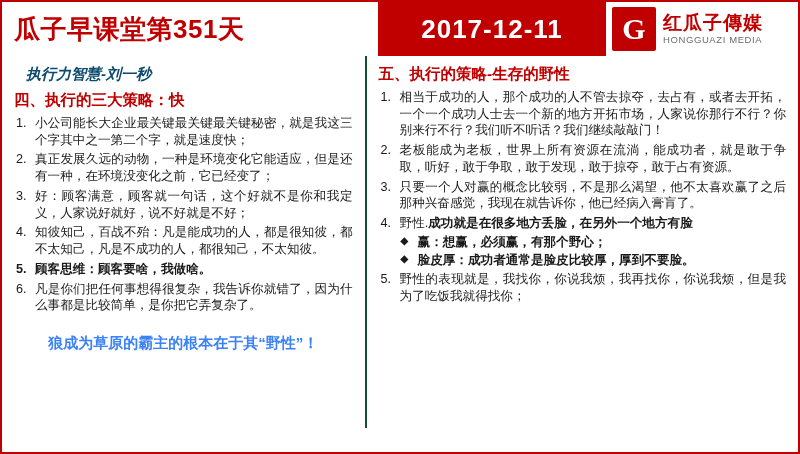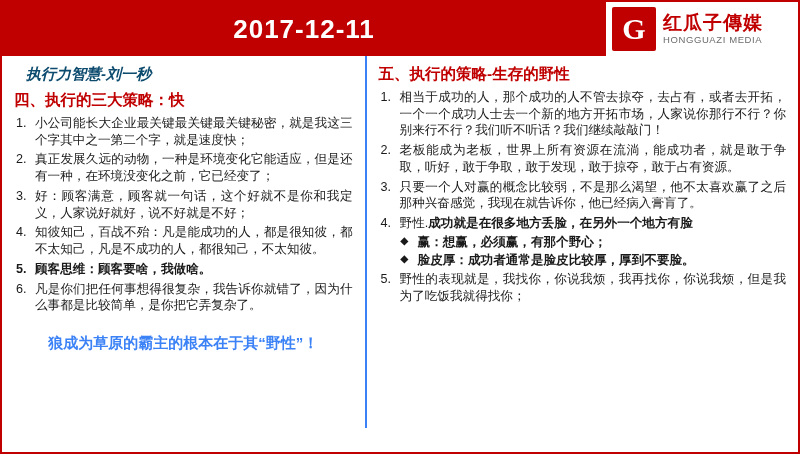--- a/index.html
+++ b/index.html
@@ -108,21 +108,21 @@
     box-sizing: border-box;
     padding: 4px 10px 0 10px;
     height: 100%;
     overflow: hidden;
   }
   .col-left {
     width: 388px;
   }
   .col-right {
     width: 464px;
-    border-left: 2px solid #3b82f6;
+    border-left: 2px solid #14532d;
   }
   .subtitle {
     color: #0c4a6e;
     font-size: 15px;
     font-weight: bold;
     font-style: italic;
     margin: 5px 0 3px 14px;
   }
   .section-head {
     color: #c00000;
@@ -213,20 +213,23 @@
   .footer-left span {
     margin-right: 10px;
   }
 </style>
 </head>
 <body>
 
 <div class="page">
 
   <div class="header">
+    <div class="header-left">
+      <div class="header-title">瓜子早课堂第351天</div>
+    </div>
     <div class="header-mid">
       <div class="header-date">2017-12-11</div>
     </div>
     <div class="header-right">
       <div class="logo-mark">G</div>
       <div class="logo-text">
         <div class="logo-cn">红瓜子傳媒</div>
         <div class="logo-en">HONGGUAZI  MEDIA</div>
       </div>
     </div>

